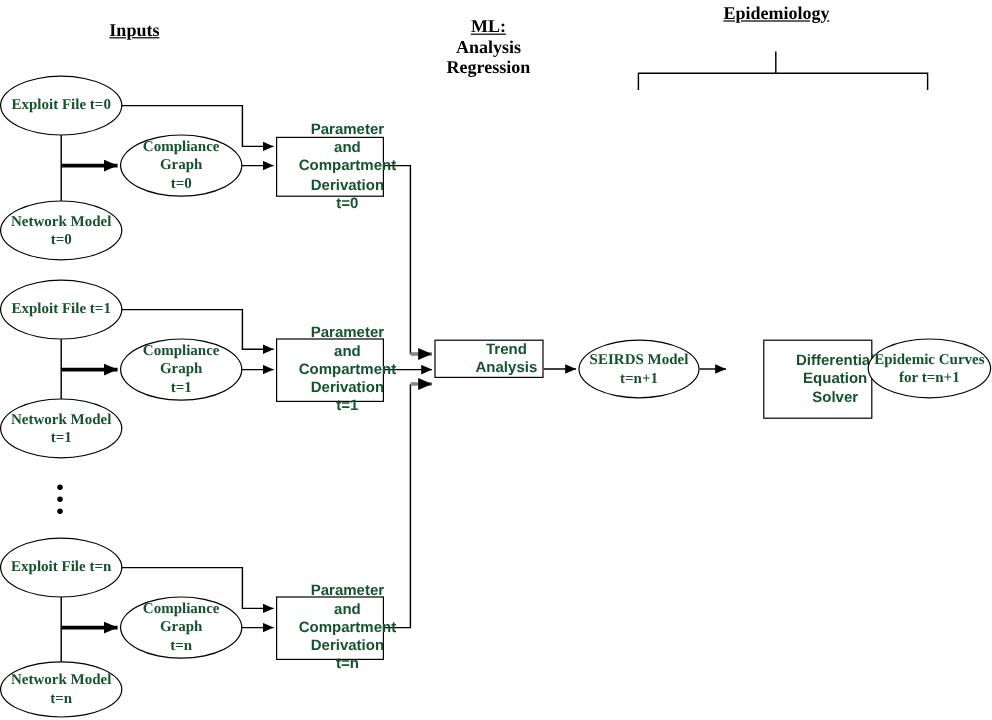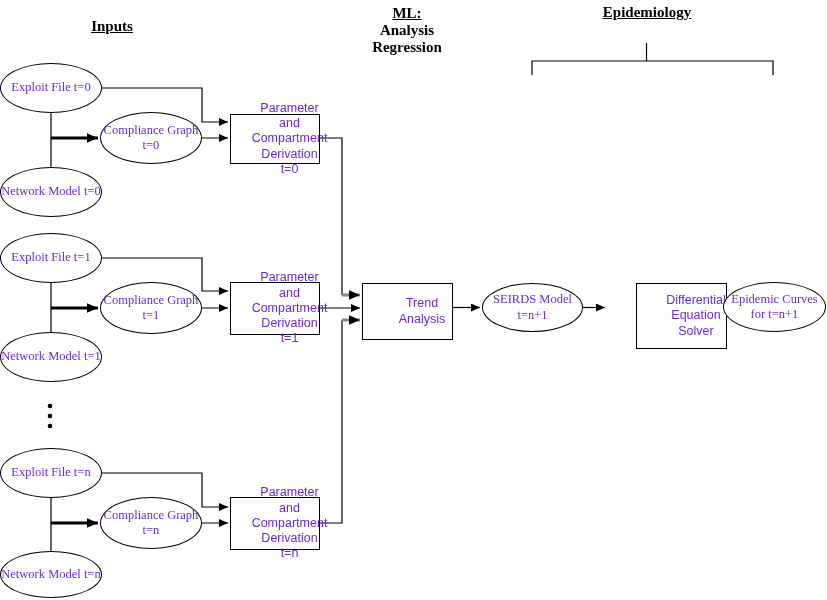--- a/index.html
+++ b/index.html
@@ -21,21 +21,22 @@
     display: flex;
     align-items: center;
     justify-content: center;
     text-align: center;
     box-sizing: border-box;
   }
   .ellipse { border-radius: 50%; }
   .lbl {
     white-space: pre-line;
     line-height: 1.22;
-    color: #6d28d9;
+    color: #14532d;
+    font-weight: bold;
   }
   .serif  { font-family: "Liberation Serif", "DejaVu Serif", serif; font-size: 12.5px; }
   .sans   { font-family: "Liberation Sans", "DejaVu Sans", sans-serif; font-size: 12.5px; margin-left: 29px; }
 
   .hdr {
     position: absolute;
     z-index: 1;
     text-align: center;
     font-weight: bold;
     font-size: 15px;
@@ -89,21 +90,21 @@
     <g>
       <circle cx="50" cy="406" r="2.3" fill="#000"></circle>
       <circle cx="50" cy="416" r="2.3" fill="#000"></circle>
       <circle cx="50" cy="426" r="2.3" fill="#000"></circle>
     </g>
   </svg>
 
   <div class="hdr" style="left:52px; top:17px; width:120px;">
     <div class="u">Inputs</div>
   </div>
-  <div class="hdr" style="left:347px; top:5px; width:120px;text-align:center;">
+  <div class="hdr" style="left:347px; top:15px; width:120px;text-align:center;">
     <div class="u" style="line-height:17px;">ML:</div>
     <div style="line-height:17px;">Analysis</div>
     <div style="line-height:17px;">Regression</div>
   </div>
   <div class="hdr" style="left:567px; top:3px; width:160px;">
     <div class="u">Epidemiology</div>
   </div>
 
   <div class="node ellipse" style="left:0px; top:63px; width:102px; height:50px;">
     <span class="lbl serif">Exploit File t=0</span>
@@ -146,21 +147,21 @@
   </div>
   <div class="node ellipse" style="left:0px; top:551px; width:102px; height:47px;justify-content:center;">
     <span class="lbl serif">Network Model t=n</span>
   </div>
   <div class="node" style="left:230px; top:497px; width:90px; height:53px;">
     <span class="lbl sans">Parameter and
 Compartment
 Derivation t=n</span>
   </div>
 
-  <div class="node" style="left:362px; top:283px; width:91px; height:57px;">
+  <div class="node" style="left:362px; top:283px; width:91px; height:32px;">
     <span class="lbl sans">Trend Analysis</span>
   </div>
   <div class="node ellipse" style="left:482px; top:283px; width:101px; height:49px;">
     <span class="lbl serif">SEIRDS Model
 t=n+1</span>
   </div>
   <div class="node" style="left:636px; top:283px; width:91px; height:66px;">
     <span class="lbl sans">Differential
 Equation Solver</span>
   </div>

